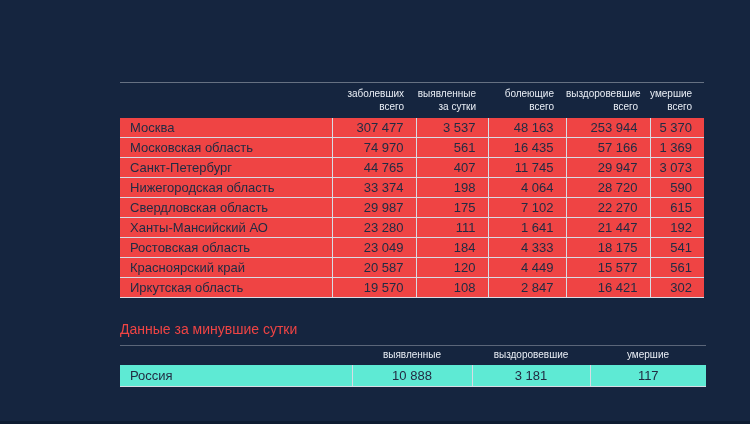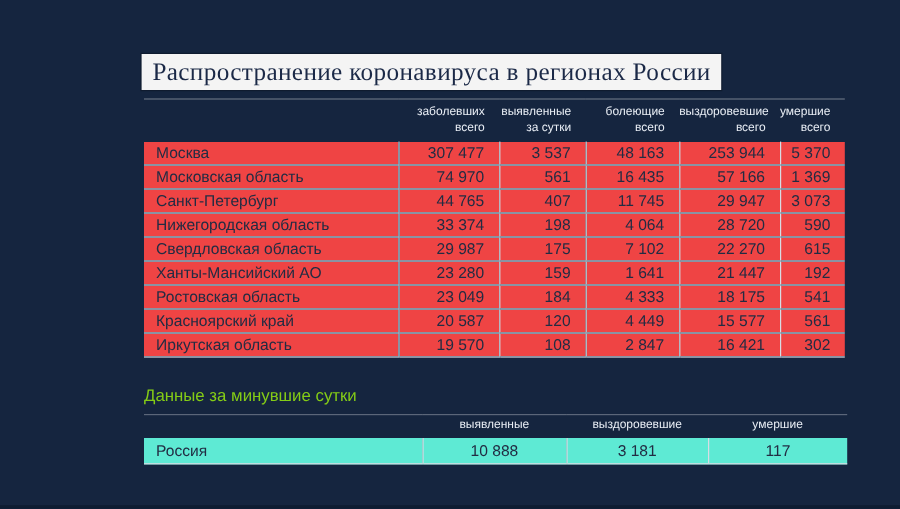--- a/index.html
+++ b/index.html
@@ -40,21 +40,21 @@
     border-bottom:1px solid #D8DCE4;border-left:1px solid #D8DCE4;
     white-space:nowrap;overflow:hidden;
   }
   .main tbody td.region{
     text-align:left;padding:0 0 0 10px;border-left:none;
   }
 
   
   .daily-heading{
     position:absolute;left:120px;top:321px;
-    color:#84cc16;font-size:14px;line-height:16px;
+    color:#ef4444;font-size:14px;line-height:16px;
   }
   .daily{
     position:absolute;left:120px;top:345px;width:586px;
     border-top:1px solid rgba(255,255,255,0.3);
   }
   .daily thead th{
     color:#E9EEF5;font-weight:400;font-size:10px;line-height:1.2;
     text-align:center;vertical-align:bottom;padding:3px 0 4px 0;
   }
   .daily tbody td{
@@ -66,23 +66,20 @@
   }
   .daily tbody td.region{
     text-align:left;padding:0 0 0 10px;border-left:none;
   }
 </style>
 </head>
 <body>
 
 <div class="stage">
 
-  <div class="title-box">
-    <span>Распространение коронавируса в регионах России</span>
-  </div>
 
   <table class="main">
     <colgroup>
       <col style="width:212px">
         <col style="width:84px">
         <col style="width:72px">
       <col style="width:78px">
         <col style="width:84px">
         <col style="width:54px">
     </colgroup>
@@ -138,21 +135,21 @@
         <td class="region">Свердловская область</td>
         <td>29 987</td>
         <td>175</td>
         <td>7 102</td>
         <td>22 270</td>
         <td>615</td>
       </tr>
       <tr>
         <td class="region">Ханты-Мансийский АО</td>
         <td>23 280</td>
-        <td>159</td>
+        <td>111</td>
         <td>1 641</td>
         <td>21 447</td>
         <td>192</td>
       </tr>
       <tr>
         <td class="region">Ростовская область</td>
         <td>23 049</td>
         <td>184</td>
         <td>4 333</td>
         <td>18 175</td>

